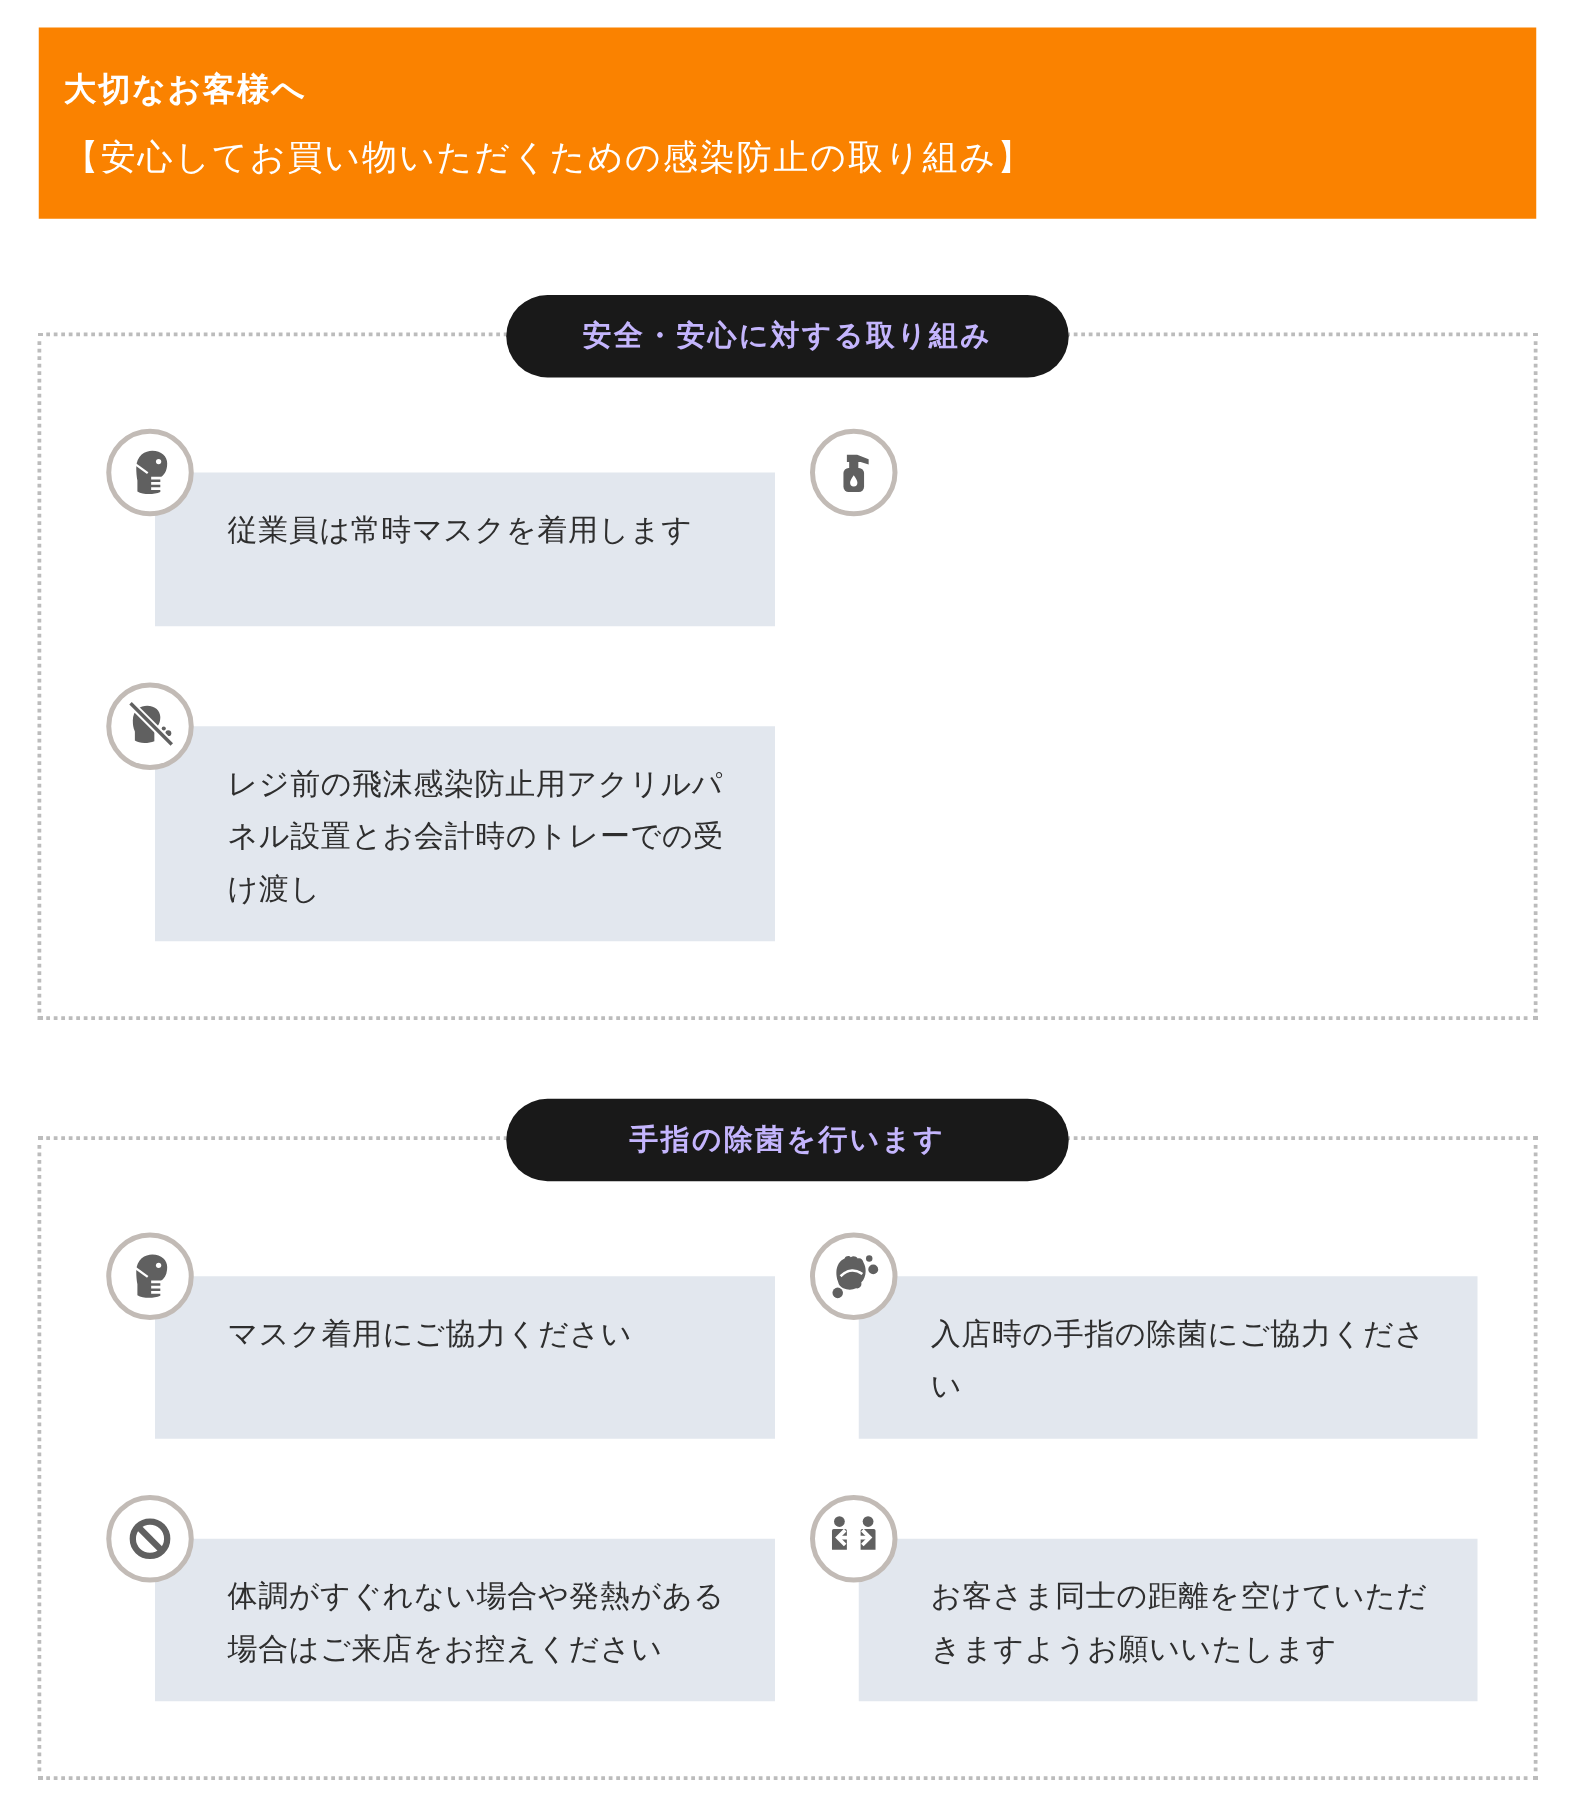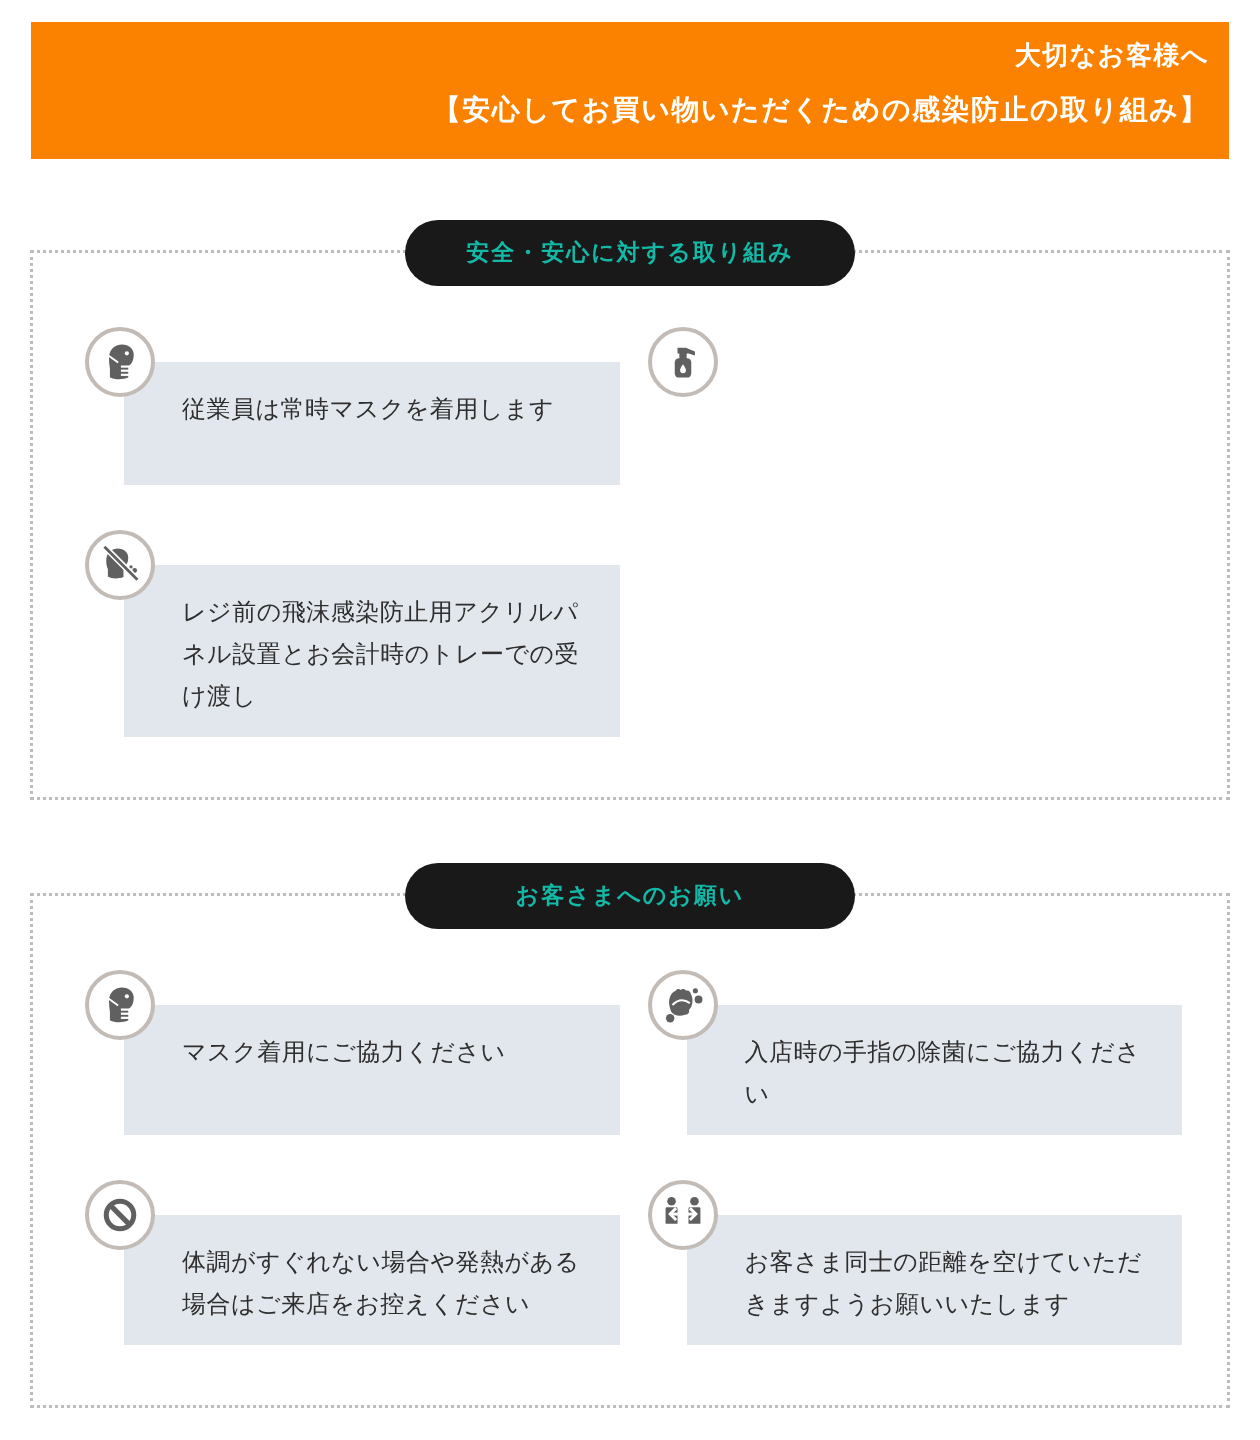--- a/index.html
+++ b/index.html
@@ -19,33 +19,33 @@
     background:#ffffff;
     font-family:"Liberation Sans","DejaVu Sans",sans-serif;
     color:var(--text);
   }
 
   
   .banner{
     margin:22px 31px 0 31px;
     background:var(--accent);
     color:#fff;
-    text-align:right;
-    padding:18px 20px 32px 20px;
+    text-align:left;
+    padding:34px 20px 32px 20px;
   }
   .banner .line1{
     font-size:26px;
     font-weight:bold;
     letter-spacing:1.5px;
     line-height:1.2;
     margin-bottom:22px;
   }
   .banner .line2{
     font-size:28px;
-    font-weight:bold;
+    font-weight:normal;
     letter-spacing:1.5px;
     line-height:1.2;
   }
 
   
   .section{
     position:relative;
     margin:0 30px;
     border:3px dotted var(--dots);
     padding:74px 45px 60px 42px;
@@ -55,21 +55,21 @@
 
   .pill{
     position:absolute;
     top:0;
     left:50%;
     transform:translate(-50%,-50%);
     width:450px;
     height:66px;
     background:var(--pill-bg);
     border-radius:33px;
-    color:#14b8a6;
+    color:#c4b5fd;
     font-size:23px;
     font-weight:bold;
     letter-spacing:2px;
     display:flex;
     align-items:center;
     justify-content:center;
     white-space:nowrap;
   }
 
   .grid{
@@ -172,21 +172,21 @@
       </span>
       <div class="box">
         <div class="txt">レジ前の飛沫感染防止用アクリルパネル設置とお会計時のトレーでの受け渡し</div>
       </div>
     </div>
 
   </div>
 </section>
 
 <section class="section second">
-  <div class="pill">お客さまへのお願い</div>
+  <div class="pill">手指の除菌を行います</div>
 
   <div class="grid">
 
     <div class="item">
       <span class="icon-circle">
         <svg viewBox="0 0 48 48" aria-hidden="true">
           <path class="g" d="M12 20 C12 9 20 5 26 5 C34 5 39 10 39 16 C39 22 37 26 33 28.5 L33 41 C27 43.5 18 43.5 13 40.5 L13 31 C12.3 27.5 12 23.5 12 20 Z"></path>
           <circle cx="31.5" cy="14.5" r="2.3" fill="#fff"></circle>
           <path d="M6 13 L22 24.5" stroke="#fff" stroke-width="2" fill="none"></path>
           <g stroke="#fff" stroke-width="2.4" fill="none">

